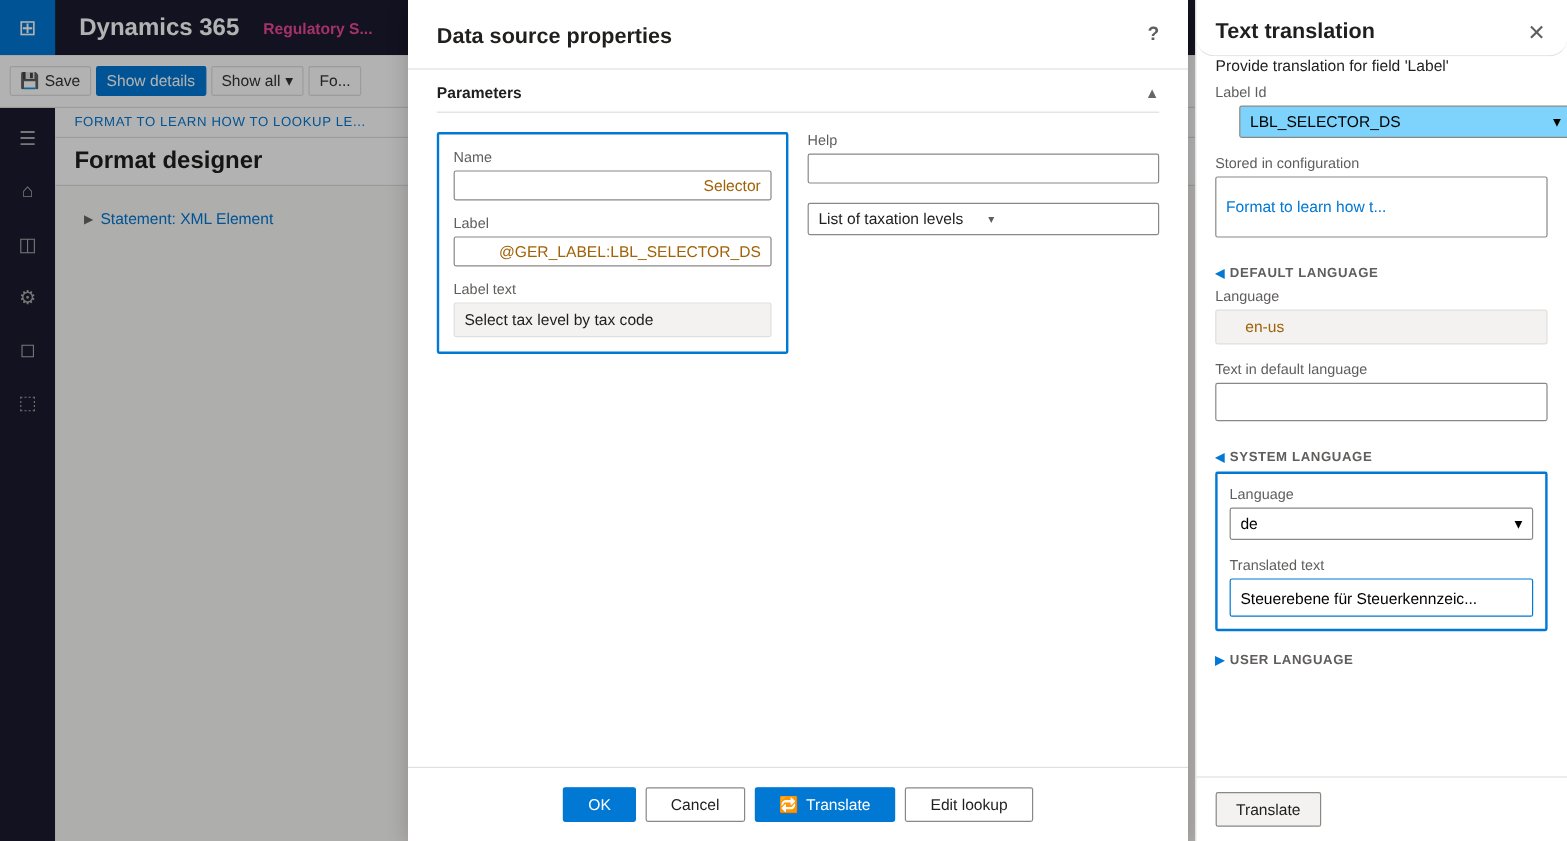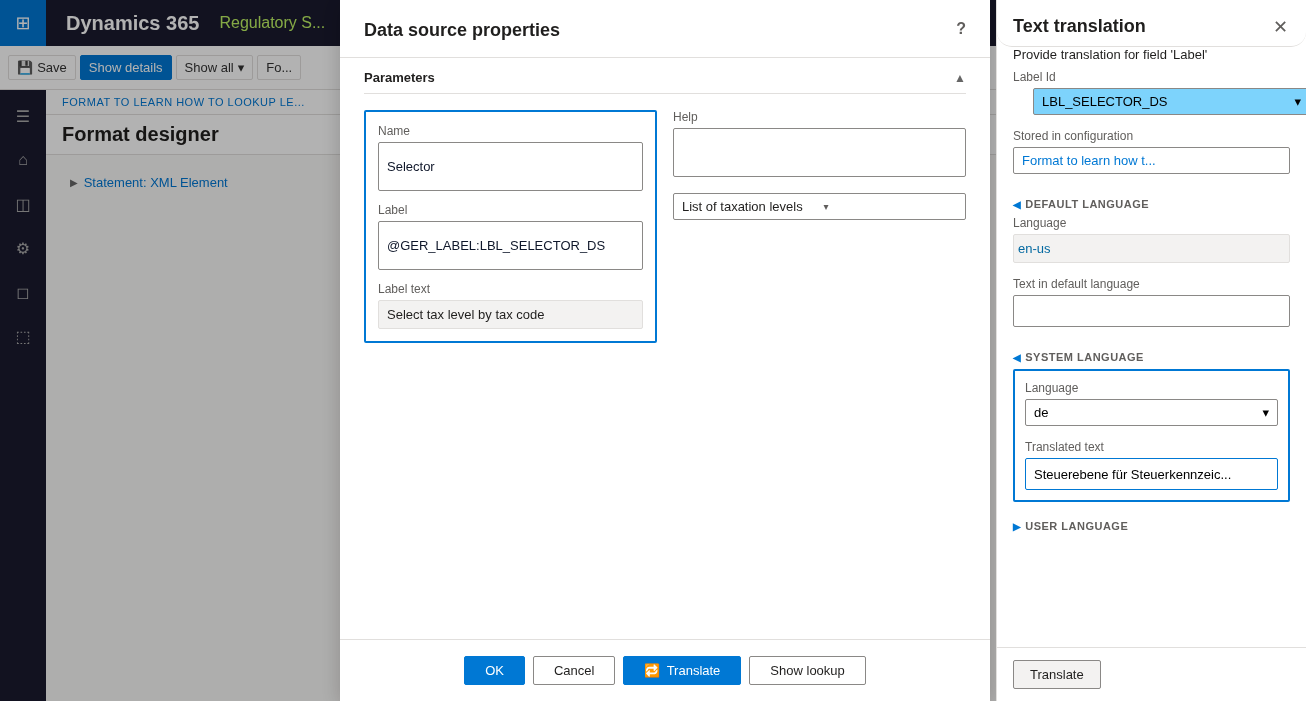--- a/index.html
+++ b/index.html
@@ -22,22 +22,23 @@
       flex-shrink: 0;
     }
     .waffle-icon { color: white; font-size: 18px; }
     .top-nav-title {
       color: white;
       font-size: 20px;
       font-weight: 600;
       padding: 0 20px;
     }
     .top-nav-subtitle {
-      color: #bef264;
-      font-size: 16px;
+      color: #ec4899;
+      font-size: 13px;
+      font-weight: bold;
     }
 
     
     .toolbar {
       display: flex;
       align-items: center;
       background: white;
       border-bottom: 1px solid #e1dfdd;
       padding: 0 8px;
       height: 44px;
@@ -193,26 +194,27 @@
     }
     .field-label {
       font-size: 12px;
       color: #605e5c;
       margin-bottom: 4px;
       display: block;
     }
     .field-input {
       width: 100%;
       border: 1px solid #8a8886;
-      padding: 16px 8px;
-      font-size: 13px;
-      color: #0f172a;
+      padding: 4px 8px;
+      font-size: 13px;
+      color: #a16207;
       border-radius: 2px;
       background: white;
       outline: none;
+      text-align: right;
     }
     .field-group { margin-bottom: 12px; }
     .field-group:last-child { margin-bottom: 0; }
 
     .field-label-text {
       font-size: 12px;
       color: #605e5c;
       margin-bottom: 4px;
       display: block;
     }
@@ -321,29 +323,29 @@
       border: 1px solid #8a8886;
       padding: 5px 8px;
       font-size: 13px;
       border-radius: 2px;
       background: #7dd3fc;
       display: flex; align-items: center; justify-content: space-between; margin-left: 20px;
     }
     .tt-readonly {
       background: #f3f2f1;
       border: 1px solid #e1dfdd;
-      padding: 6px 4px;
-      font-size: 13px;
-      color: #0369a1;
+      padding: 6px 24px;
+      font-size: 13px;
+      color: #a16207;
       border-radius: 2px;
     }
     .tt-stored {
       background: #fff;
       border: 1px solid #8a8886;
-      padding: 5px 8px;
+      padding: 17px 8px;
       font-size: 13px;
       color: #0078d4;
       border-radius: 2px;
       cursor: pointer;
     }
     .tt-section-header {
       display: flex; align-items: center; gap: 4px;
       font-size: 11px;
       font-weight: 700;
       color: #605e5c;
@@ -502,21 +504,21 @@
       </div>
     </div>
 
     <div class="ds-panel-footer">
       <button class="btn btn-primary">OK</button>
       <button class="btn btn-secondary">Cancel</button>
       <button class="btn btn-translate">
         <span>🔁</span>
         <span>Translate</span>
       </button>
-      <button class="btn btn-edit-lookup">Show lookup</button>
+      <button class="btn btn-edit-lookup">Edit lookup</button>
     </div>
   </div>
 
   <div class="tt-panel">
     <div class="tt-header">
       <span class="tt-title">Text translation</span>
       <span class="tt-close">✕</span>
     </div>
     <div style="padding: 0 16px 8px; font-size:13px; color:#201f1e;">Provide translation for field 'Label'</div>
 

